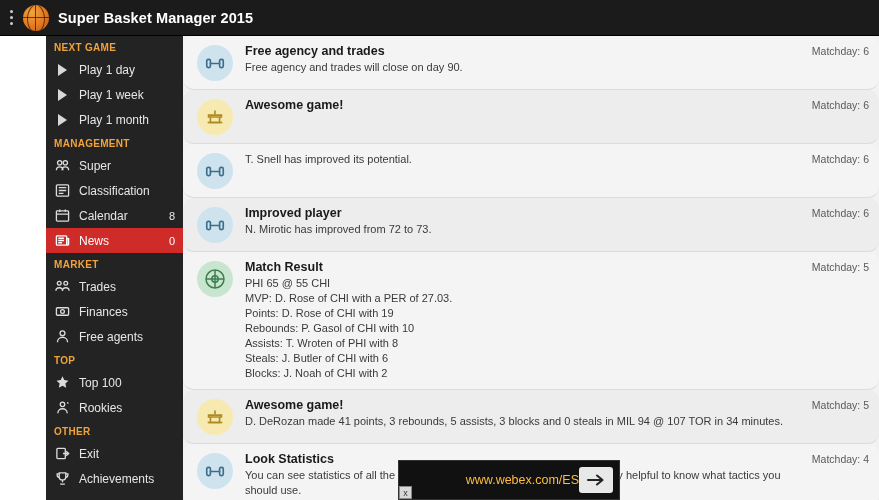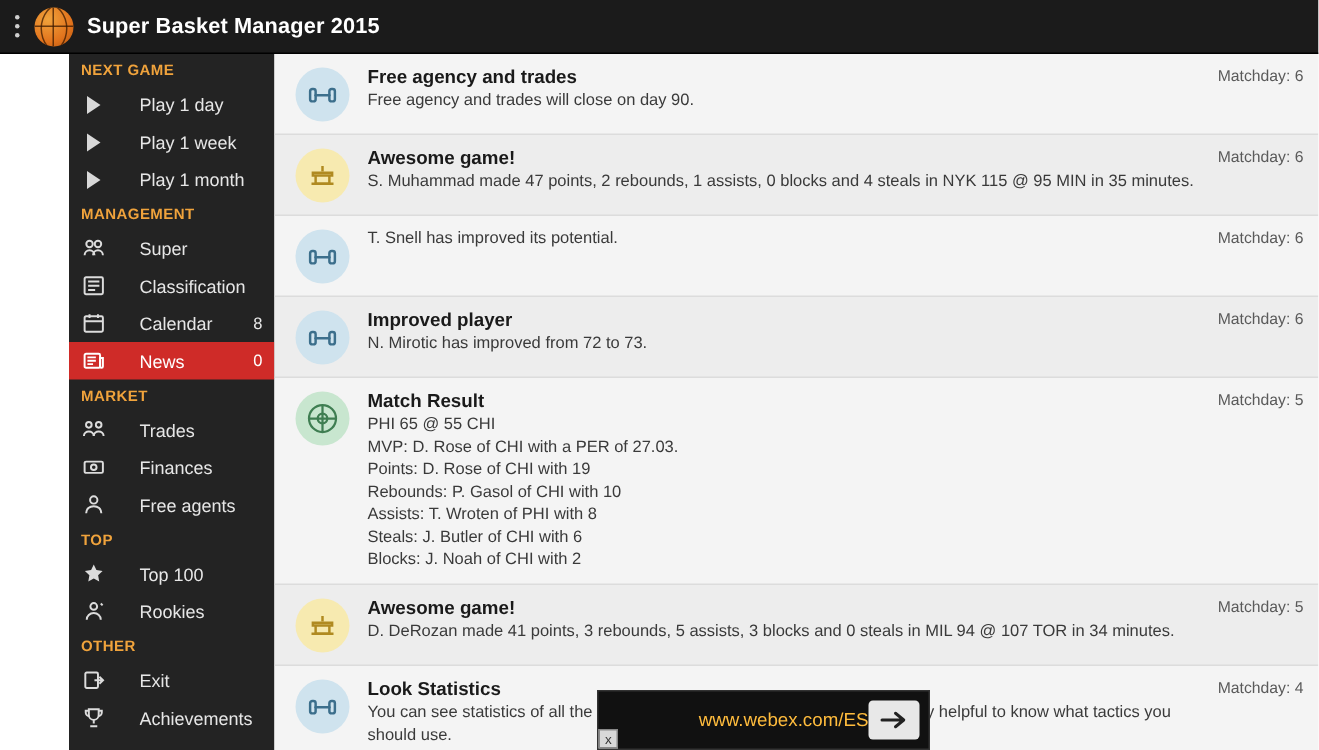--- a/index.html
+++ b/index.html
@@ -73,21 +73,20 @@
     padding: 6px 8px 4px 8px;
     text-transform: uppercase;
   }
   .nav-item {
     display: flex; align-items: center;
     height: 25px;
     padding: 0 8px;
     color: #e6e6e6;
     font-size: 12px;
     position: relative;
-    gap: 14px;
   }
   .nav-item .ico {
     width: 17px; height: 17px; flex: 0 0 17px;
     margin-right: 8px;
     display: flex; align-items: center; justify-content: center;
     color: #dcdcdc;
   }
   .nav-item .lbl { flex: 1 1 auto; white-space: nowrap; overflow: hidden; }
   .nav-item .badge {
     font-size: 11px; color: #e8e8e8; margin-left: 4px;
@@ -113,20 +112,21 @@
     overflow: hidden;
     position: relative;
   }
   .news-row {
     display: flex;
     align-items: flex-start;
     padding: 8px 10px 8px 10px;
     border-bottom: 1px solid #dcdcdc;
     background: #f4f4f4;
     min-height: 40px;
+    border-radius: 11px;
   }
   .news-row:nth-child(even) { background: #ededed; }
   .avatar {
     width: 36px; height: 36px; flex: 0 0 36px;
     border-radius: 50%;
     margin-right: 12px; margin-left: 4px; margin-top: 1px;
     display: flex; align-items: center; justify-content: center;
     position: relative;
   }
   .av-blue { background: #cfe3ee; }
@@ -362,23 +362,20 @@
               <g stroke="#b08a20" stroke-width="1.8" fill="none">
                 <path d="M5 10h14v2H5z"></path>
                 <path d="M7 12v6h10v-6"></path>
                 <path d="M4 18h16"></path>
                 <path d="M12 5v4"></path>
               </g>
             </svg>
         </div>
         <div class="news-main">
           <div class="news-title">Awesome game!</div>
-          <div class="news-body">
-              <span class="ln">S. Muhammad made 47 points, 2 rebounds, 1 assists, 0 blocks and 4 steals in NYK 115 @ 95 MIN in 35 minutes.</span>
-            </div>
         </div>
         <div class="matchday">Matchday: 6</div>
       </div>
 
       <div class="news-row">
         <div class="avatar av-blue">
           <svg width="22" height="22" viewBox="0 0 24 24">
               <g stroke="#3c6f8c" stroke-width="1.8" fill="none" stroke-linecap="round">
                 <rect x="3" y="8" width="4" height="9" rx="1.6"></rect>
                 <rect x="17" y="8" width="4" height="9" rx="1.6"></rect>

